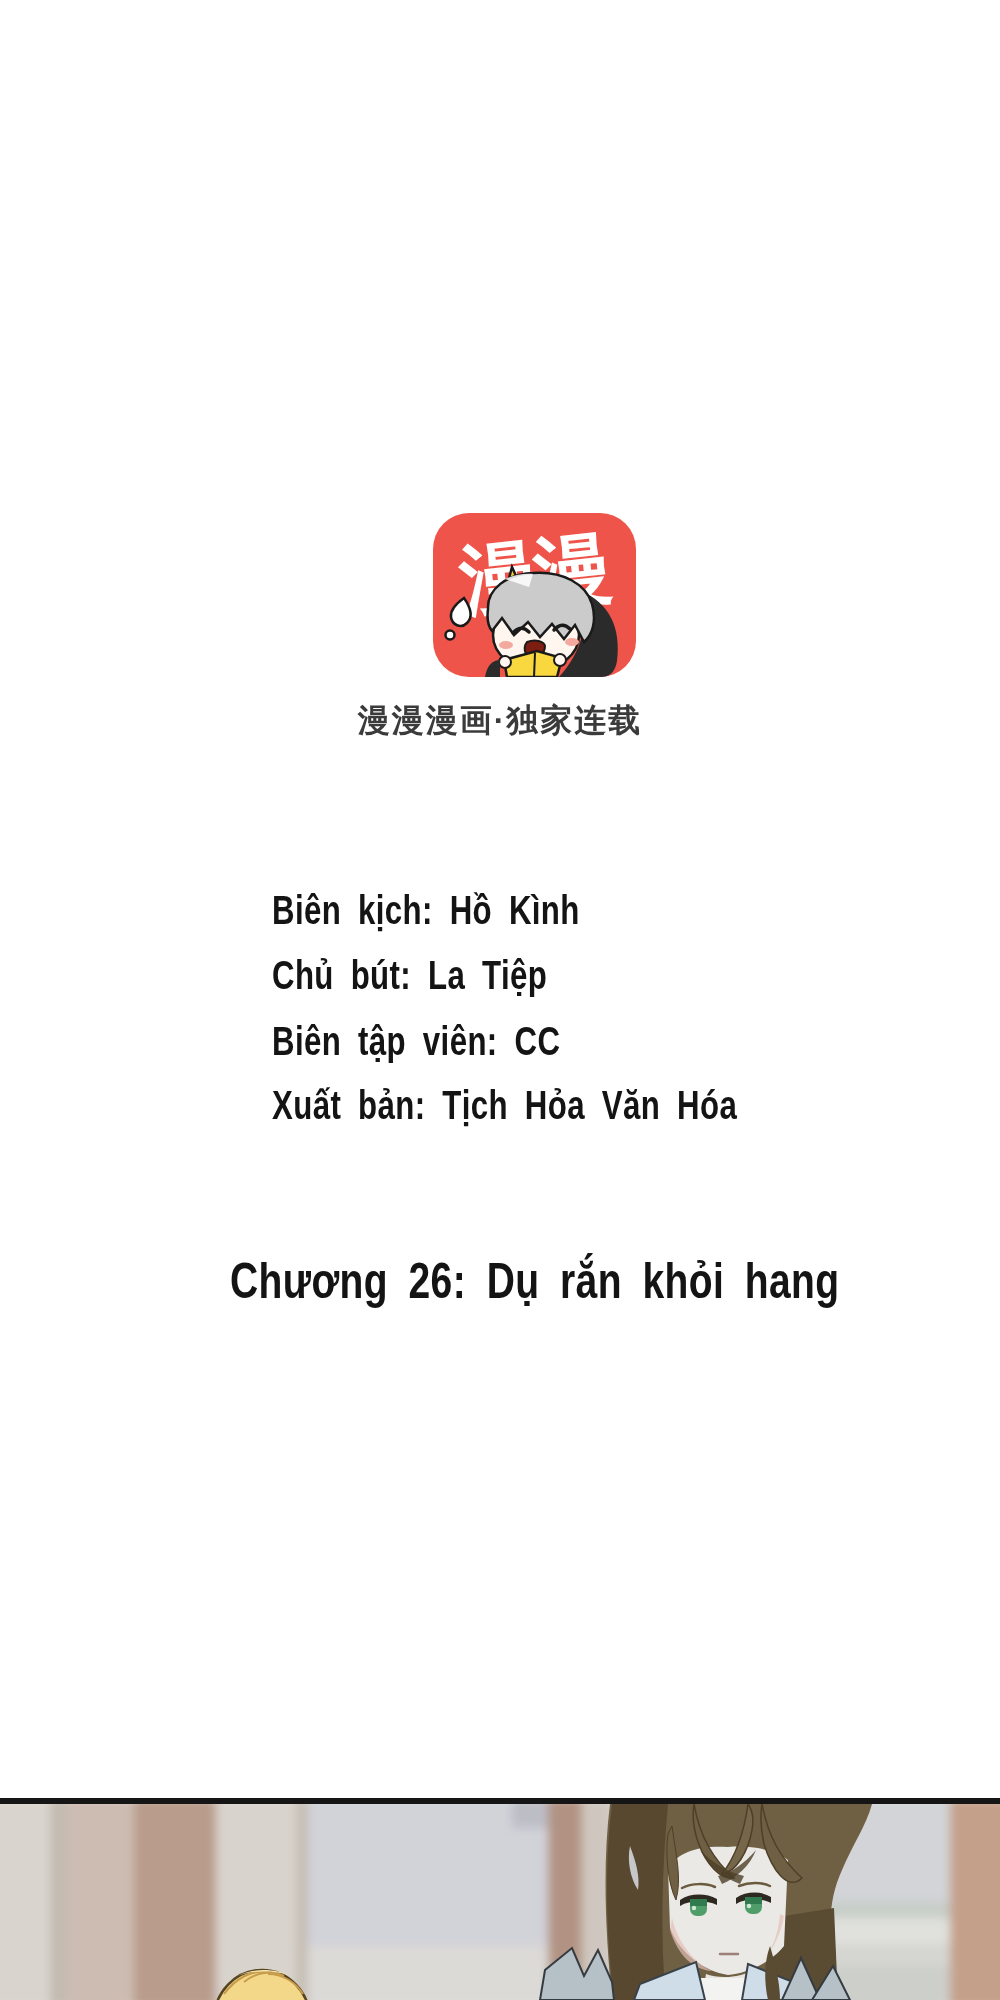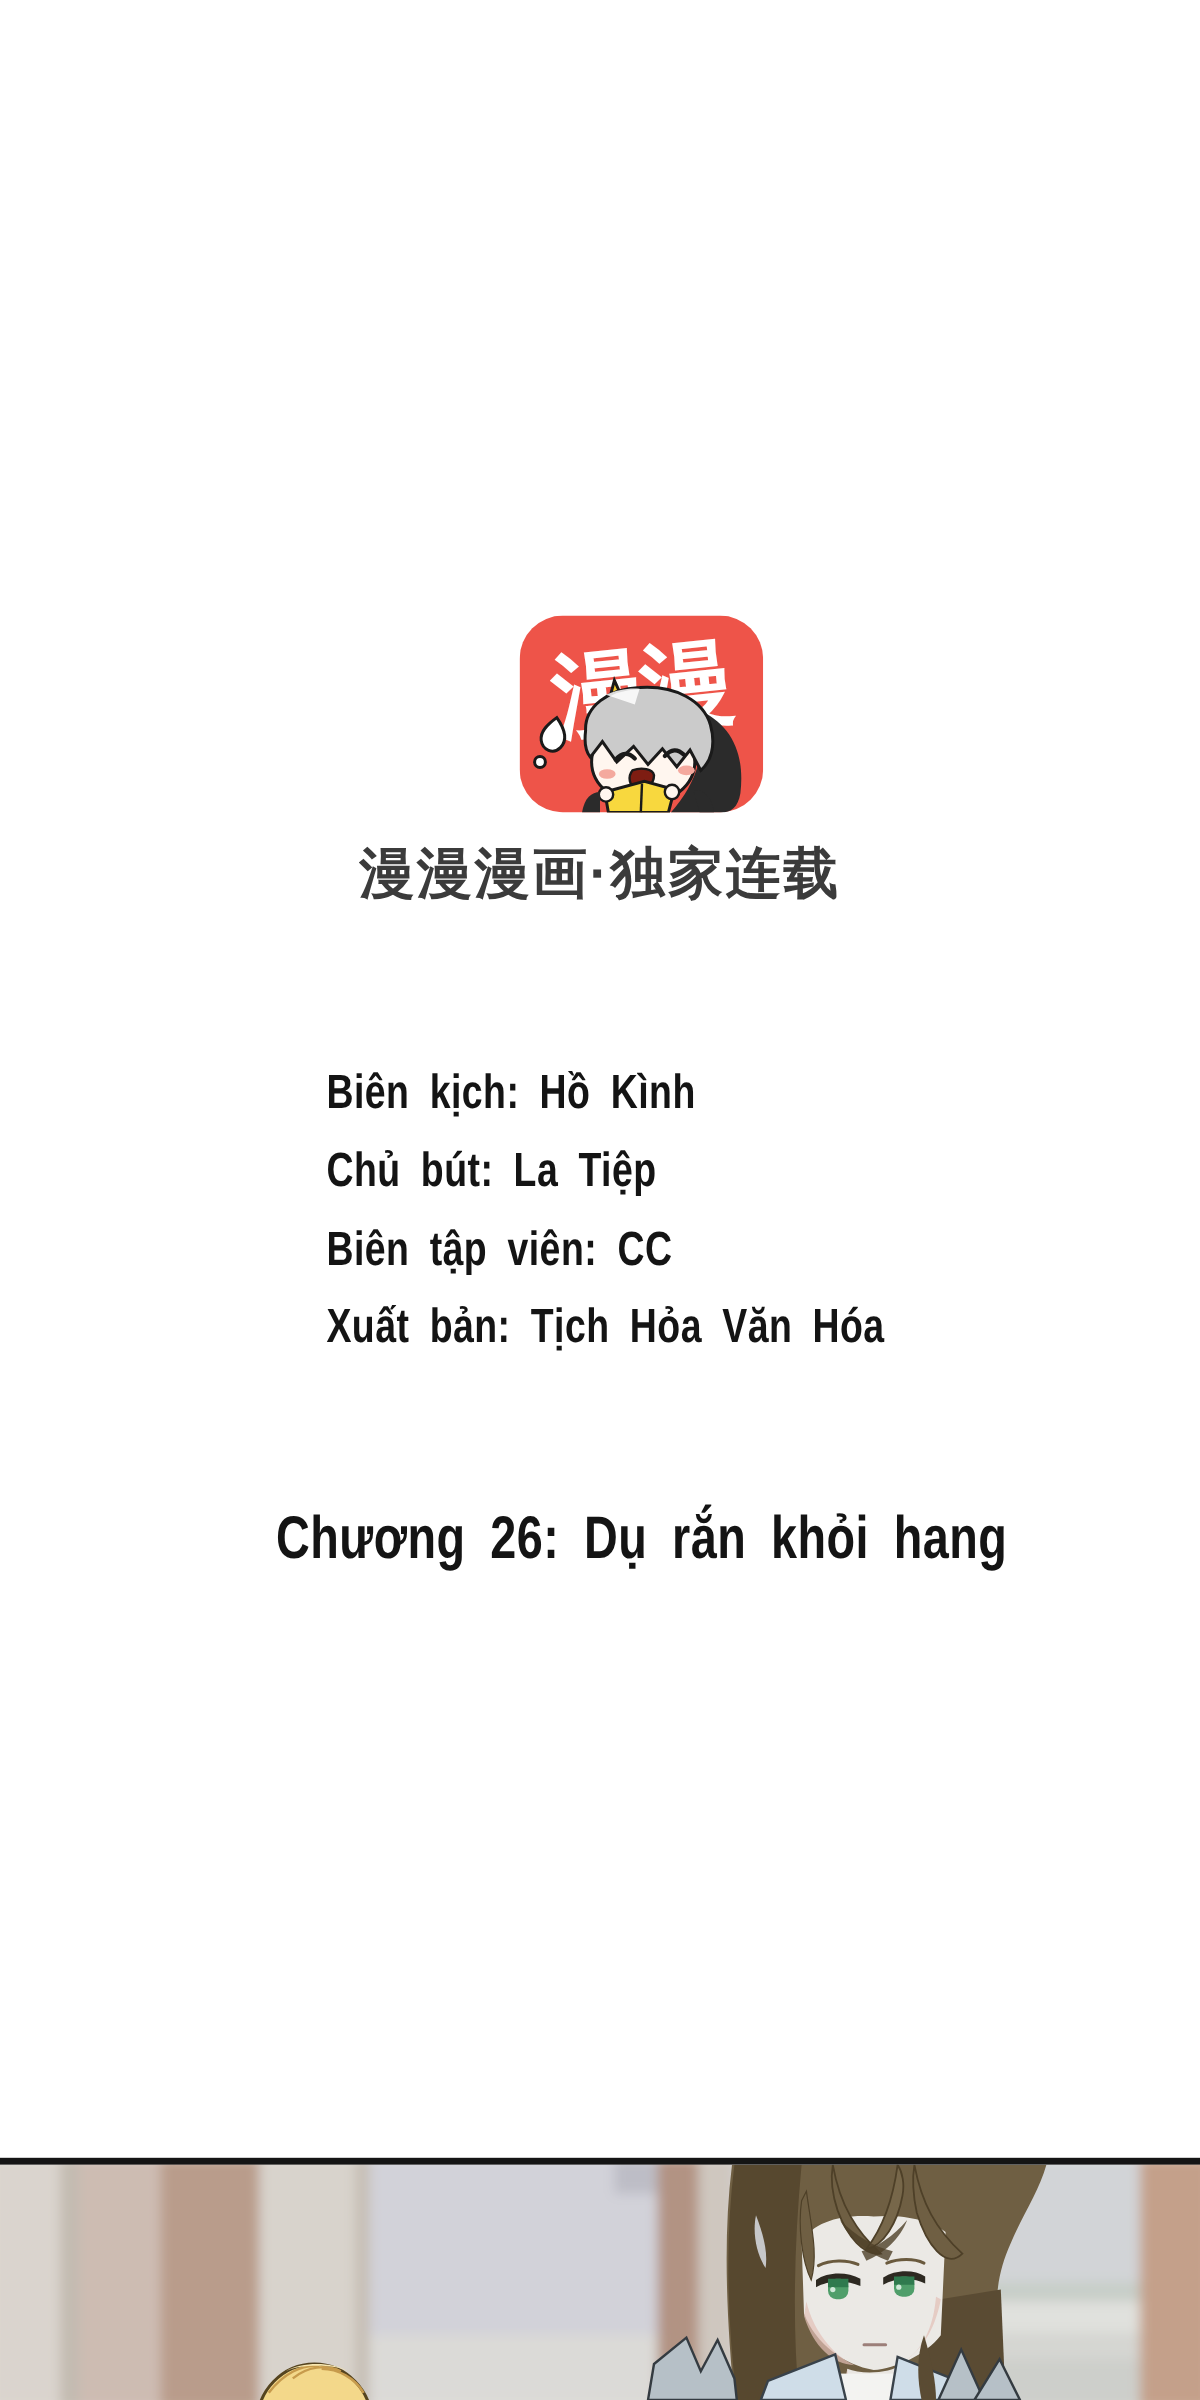--- a/index.html
+++ b/index.html
@@ -9,21 +9,21 @@
     background:#ffffff;
     overflow:hidden;
     font-family:"Liberation Sans","DejaVu Sans",sans-serif;
   }
   
   #app-icon{
     position:absolute;left:433px;top:513px;width:203px;height:164px;
   }
   #brand{
     position:absolute;top:704px;left:50%;transform:translateX(-50%);
-    font-size:46px;font-weight:bold;color:#3b3b3b;letter-spacing:2px;
+    font-size:32px;font-weight:bold;color:#3b3b3b;letter-spacing:2px;
     white-space:nowrap;line-height:1;
   }
   
   .credit{
     position:absolute;left:272px;
     font-size:40px;font-weight:700;color:#141414;
     line-height:1;white-space:nowrap;
     transform:scaleX(0.78);transform-origin:left top;
     word-spacing:10px;letter-spacing:0.5px;
   }

